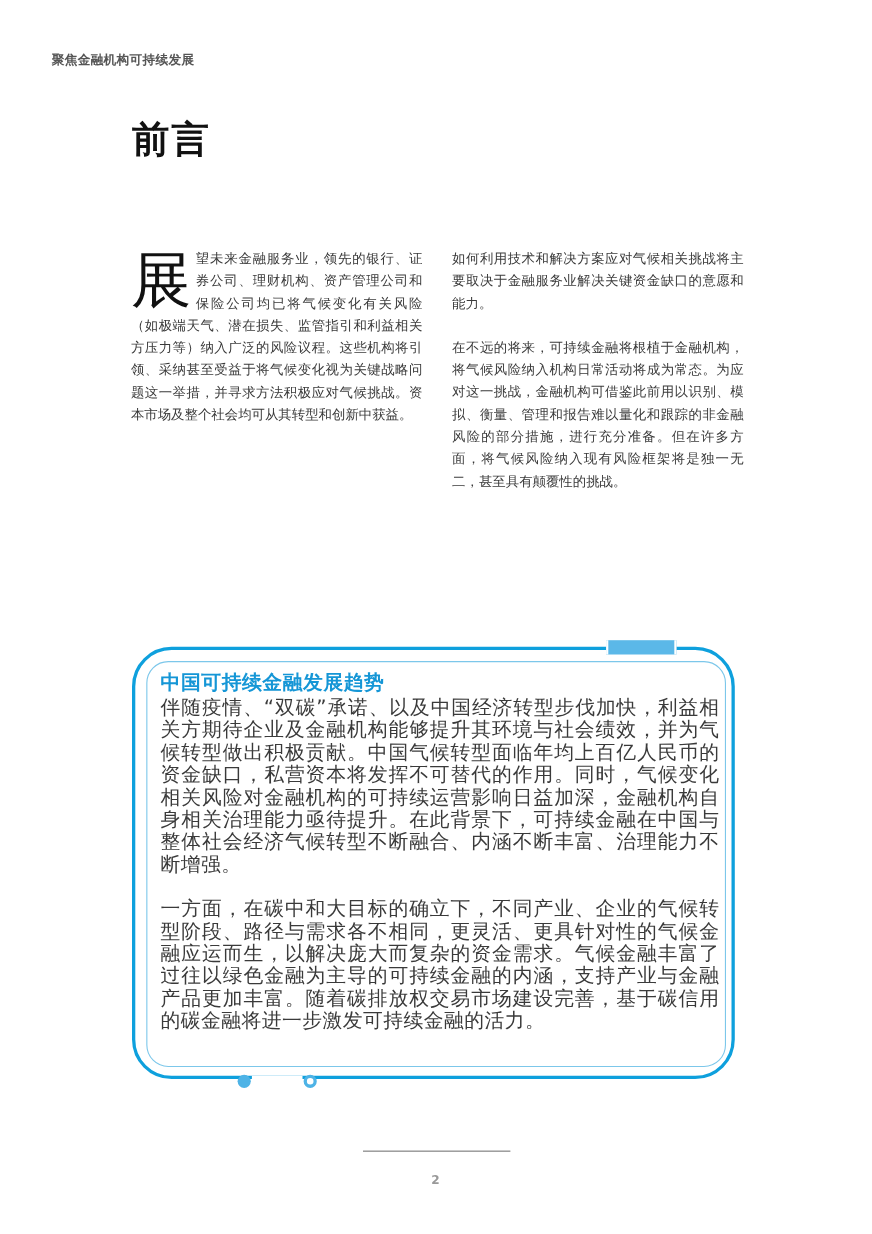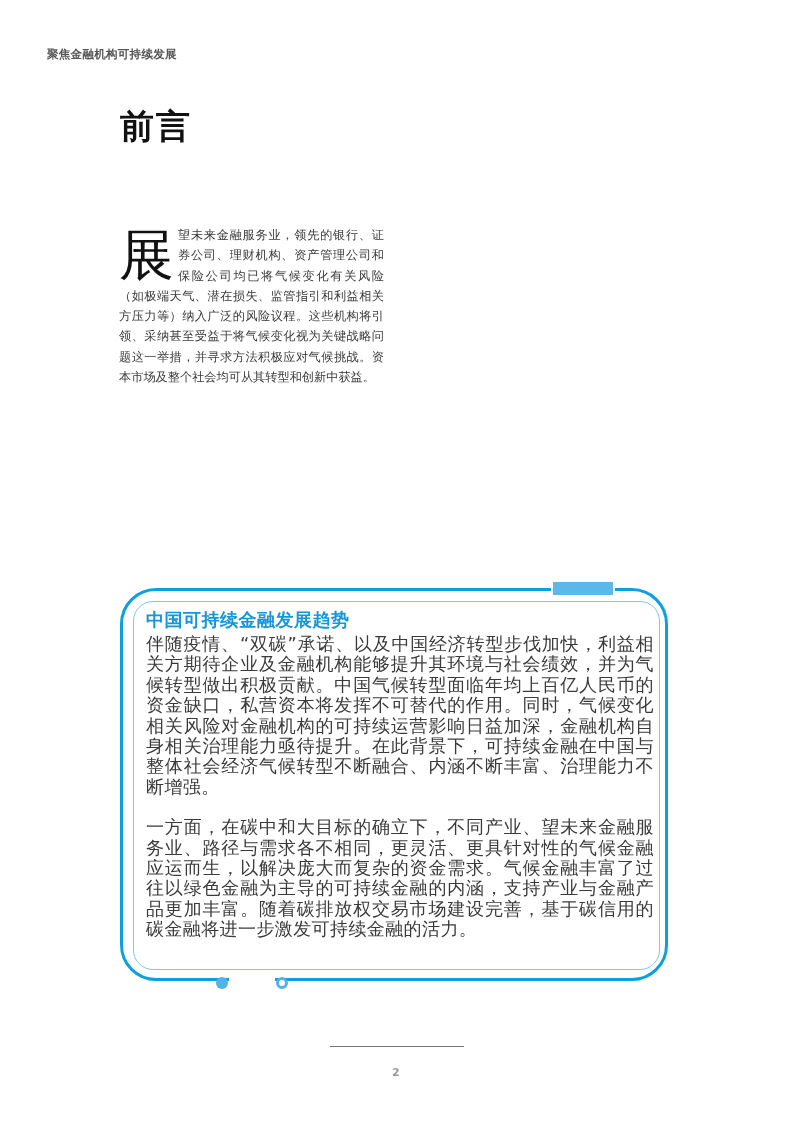--- a/index.html
+++ b/index.html
@@ -76,29 +76,31 @@
 
 <div class="running-header">聚焦金融机构可持续发展</div>
 
 <h1 class="page-title">前言</h1>
 
 <div class="col col-left">
   <p><span class="dropcap">展</span><span>望未来金融服务业，领先的银行、证券公司、理财机构、资产管理公司和保险公司均已将气候变化有关风险（如极端天气、潜在损失、监管指引和利益相关方压力等）纳入广泛的风险议程。这些机构将引领、采纳甚至受益于将气候变化视为关键战略问题这一举措，并寻求方法积极应对气候挑战。资本市场及整个社会均可从其转型和创新中获益。</span></p>
 </div>
 
 <div class="col col-right">
+  <p>如何利用技术和解决方案应对气候相关挑战将主要取决于金融服务业解决关键资金缺口的意愿和能力。</p>
+  <p>在不远的将来，可持续金融将根植于金融机构，将气候风险纳入机构日常活动将成为常态。为应对这一挑战，金融机构可借鉴此前用以识别、模拟、衡量、管理和报告难以量化和跟踪的非金融风险的部分措施，进行充分准备。但在许多方面，将气候风险纳入现有风险框架将是独一无二，甚至具有颠覆性的挑战。</p>
 </div>
 
 <div class="box-outer"></div>
 <div class="box-tab"></div>
 <div class="bottom-gap"></div>
 <div class="dot-filled"></div>
 <div class="dot-hollow"></div>
 <div class="box-inner"></div>
 
 <h2 class="box-title">中国可持续金融发展趋势</h2>
 <div class="box-body">
   <p>伴随疫情、“双碳”承诺、以及中国经济转型步伐加快，利益相关方期待企业及金融机构能够提升其环境与社会绩效，并为气候转型做出积极贡献。中国气候转型面临年均上百亿人民币的资金缺口，私营资本将发挥不可替代的作用。同时，气候变化相关风险对金融机构的可持续运营影响日益加深，金融机构自身相关治理能力亟待提升。在此背景下，可持续金融在中国与整体社会经济气候转型不断融合、内涵不断丰富、治理能力不断增强。</p>
-  <p>一方面，在碳中和大目标的确立下，不同产业、望未来金融服务业、路径与需求各不相同，更灵活、更具针对性的气候金融应运而生，以解决庞大而复杂的资金需求。气候金融丰富了过往以绿色金融为主导的可持续金融的内涵，支持产业与金融产品更加丰富。随着碳排放权交易市场建设完善，基于碳信用的碳金融将进一步激发可持续金融的活力。</p>
+  <p>一方面，在碳中和大目标的确立下，不同产业、企业的气候转型阶段、路径与需求各不相同，更灵活、更具针对性的气候金融应运而生，以解决庞大而复杂的资金需求。气候金融丰富了过往以绿色金融为主导的可持续金融的内涵，支持产业与金融产品更加丰富。随着碳排放权交易市场建设完善，基于碳信用的碳金融将进一步激发可持续金融的活力。</p>
 </div>
 
 <div class="footer-rule"></div>
 <div class="page-number">2</div>
 
 </body></html>

